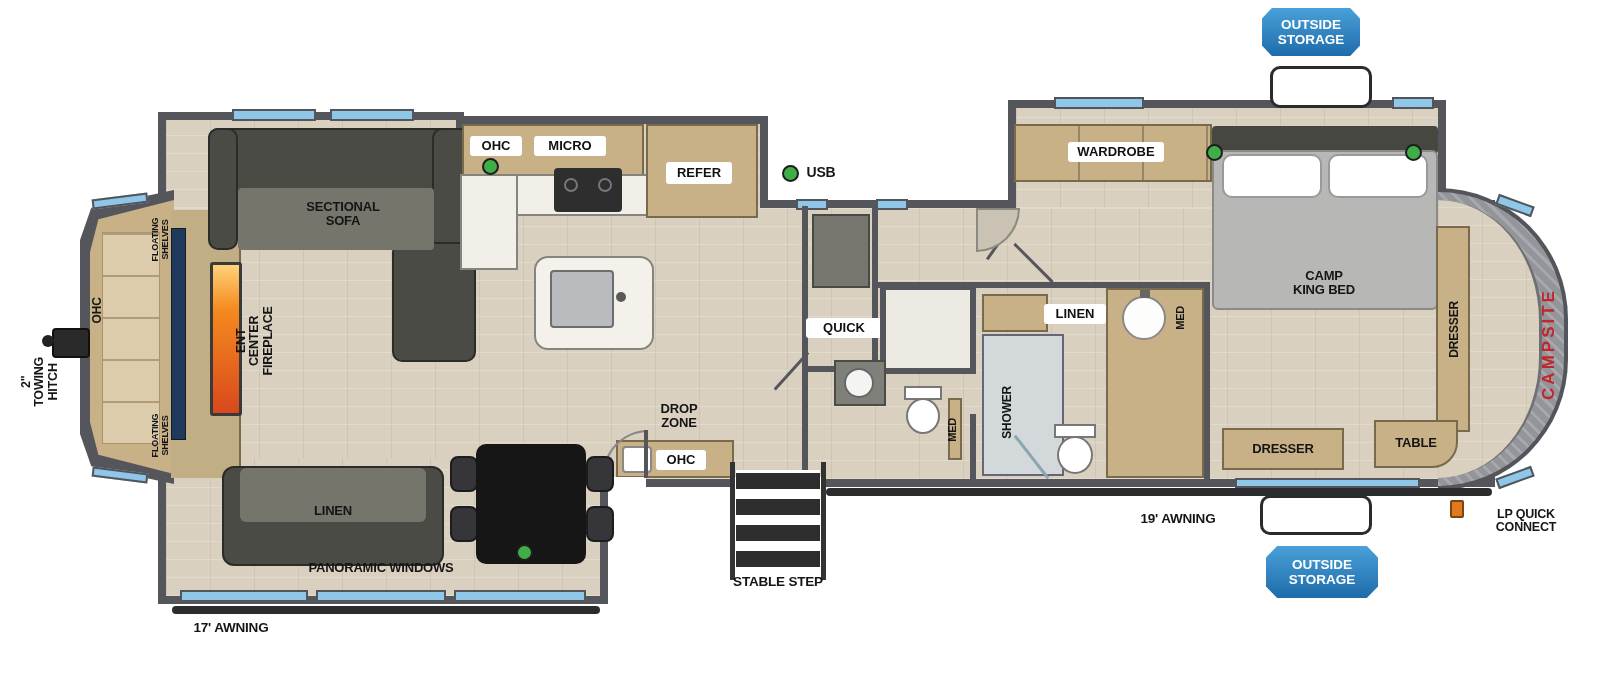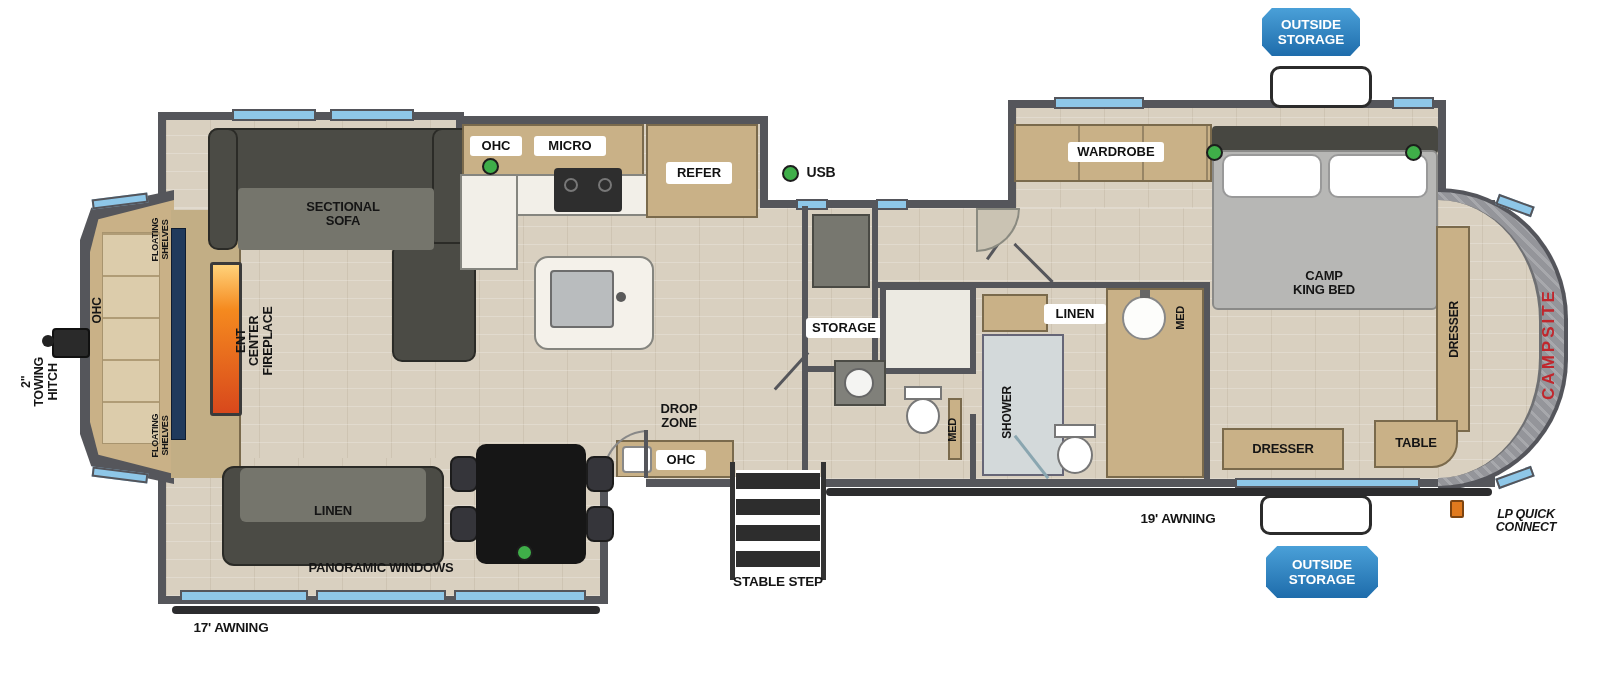--- a/index.html
+++ b/index.html
@@ -117,21 +117,21 @@
   <div class="abs" style="left:616px;top:292px;width:10px;height:10px;background:#5a5a5a;border-radius:50%;"></div>
   <div class="abs gdot" style="left:482px;top:158px;"></div>
 
   <div class="abs gdot" style="left:782px;top:165px;"></div>
   <div class="abs lbl flexc" style="left:801px;top:163px;width:40px;height:18px;font-size:14px;">USB</div>
 
   <div class="abs wall" style="left:802px;top:206px;width:6px;height:166px;"></div>
   <div class="abs wall" style="left:872px;top:206px;width:6px;height:166px;"></div>
   <div class="abs wall" style="left:802px;top:366px;width:42px;height:6px;"></div>
   <div class="abs" style="left:812px;top:214px;width:58px;height:74px;background:#77776f;border:2px solid #4a4a44;box-sizing:border-box;"></div>
-  <div class="abs chip" style="left:806px;top:318px;width:68px;height:18px;">STORAGE</div>
+  <div class="abs chip" style="left:806px;top:318px;width:68px;height:18px;">QUICK</div>
 
   <div class="abs wall" style="left:876px;top:282px;width:334px;height:6px;"></div>
   <div class="abs wall" style="left:1204px;top:282px;width:6px;height:200px;"></div>
   <div class="abs wall" style="left:970px;top:282px;width:6px;height:74px;"></div>
   <div class="abs wall" style="left:970px;top:414px;width:6px;height:68px;"></div>
   <div class="abs wall" style="left:802px;top:366px;width:6px;height:113px;"></div>
 
   <div class="abs" style="left:880px;top:284px;width:96px;height:90px;background:#eceae2;border:6px solid #55565b;box-sizing:border-box;"></div>
 
   <div class="abs" style="left:834px;top:360px;width:52px;height:46px;background:#80807a;border:2px solid #4c4c46;box-sizing:border-box;"></div>
@@ -223,15 +223,15 @@
   <div class="abs ribbon" style="left:1262px;top:8px;width:98px;height:48px;">
     <div style="width:70px;">OUTSIDE STORAGE</div>
   </div>
   <div class="abs white-store" style="left:1270px;top:66px;width:102px;height:42px;"></div>
   <div class="abs white-store" style="left:1260px;top:495px;width:112px;height:40px;"></div>
   <div class="abs ribbon" style="left:1266px;top:546px;width:112px;height:52px;">
     <div style="width:70px;">OUTSIDE STORAGE</div>
   </div>
 
   <div class="abs" style="left:1450px;top:500px;width:14px;height:18px;background:#e07a1e;border:2px solid #7c4410;border-radius:2px;box-sizing:border-box;"></div>
-  <div class="abs lbl flexc" style="left:1476px;top:504px;width:100px;height:34px;font-size:12.5px;font-style:italic;">LP QUICK CONNECT</div>
+  <div class="abs lbl flexc" style="left:1476px;top:504px;width:100px;height:34px;font-size:12.5px;">LP QUICK CONNECT</div>
 
 </div>
 
 </body></html>

